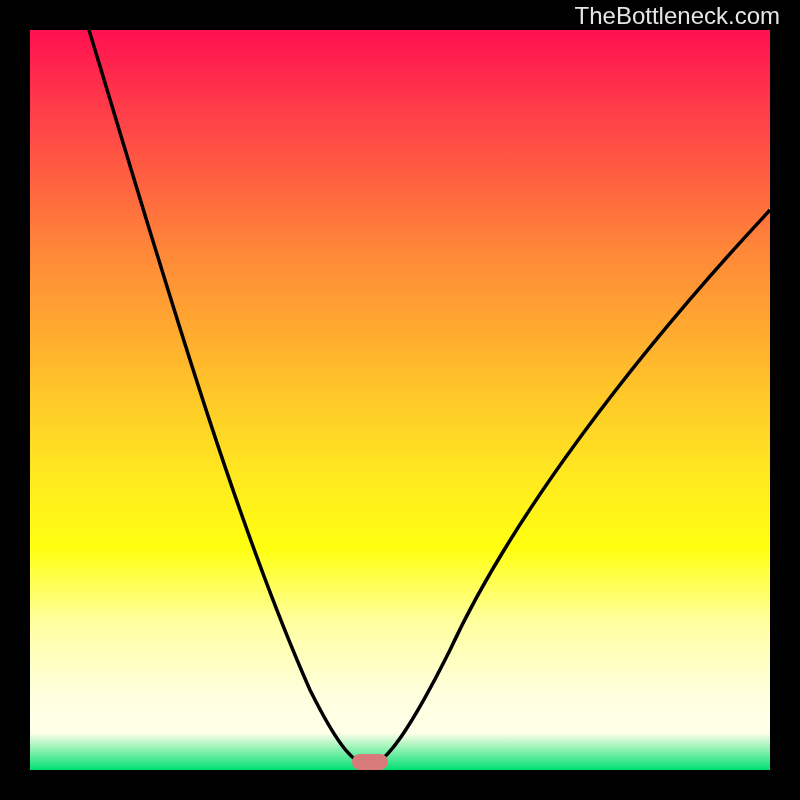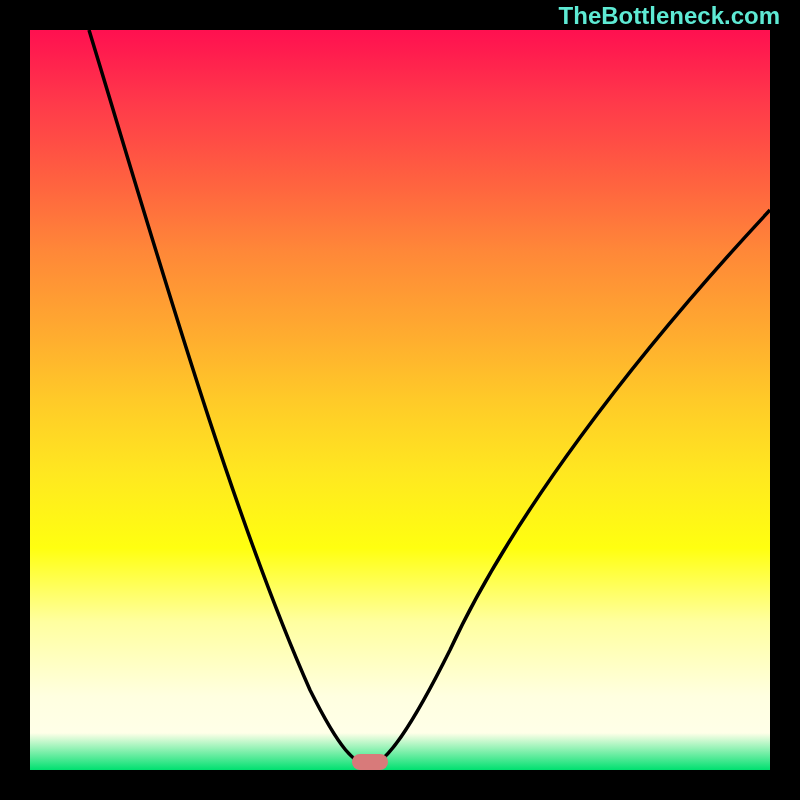--- a/index.html
+++ b/index.html
@@ -1,24 +1,24 @@
 <!DOCTYPE html>
 <html><head>
 <meta charset="utf-8">
 <style>
   * { margin: 0; padding: 0; box-sizing: border-box; }
   body { width: 800px; height: 800px; background: #000; position: relative; font-family: Arial, sans-serif; }
   .attribution {
     position: absolute;
     top: 2px;
     right: 20px;
-    color: #5eead4;
+    color: #e5e5e5;
     font-size: 24px;
     z-index: 10;
-    font-weight: bold;
+    font-weight: normal;
   }
   .chart-frame {
     position: absolute;
     top: 30px;
     left: 30px;
     width: 740px;
     height: 740px;
     background: linear-gradient(to bottom,
       #ff1050 0%,
       #ff3a4a 10%,

